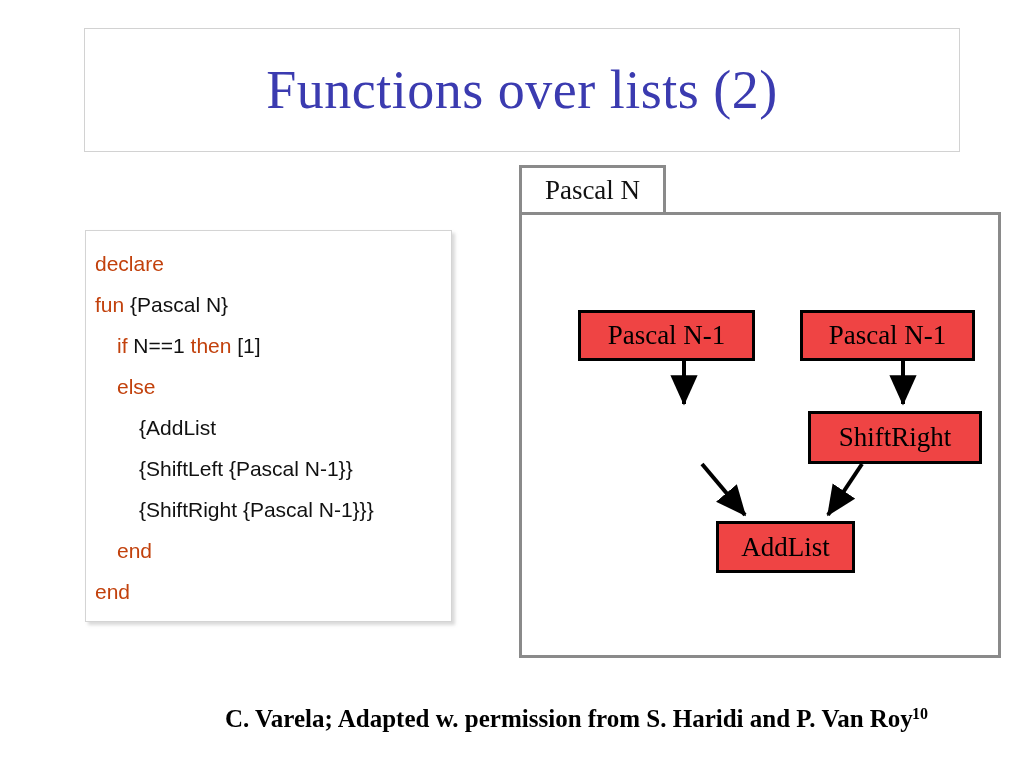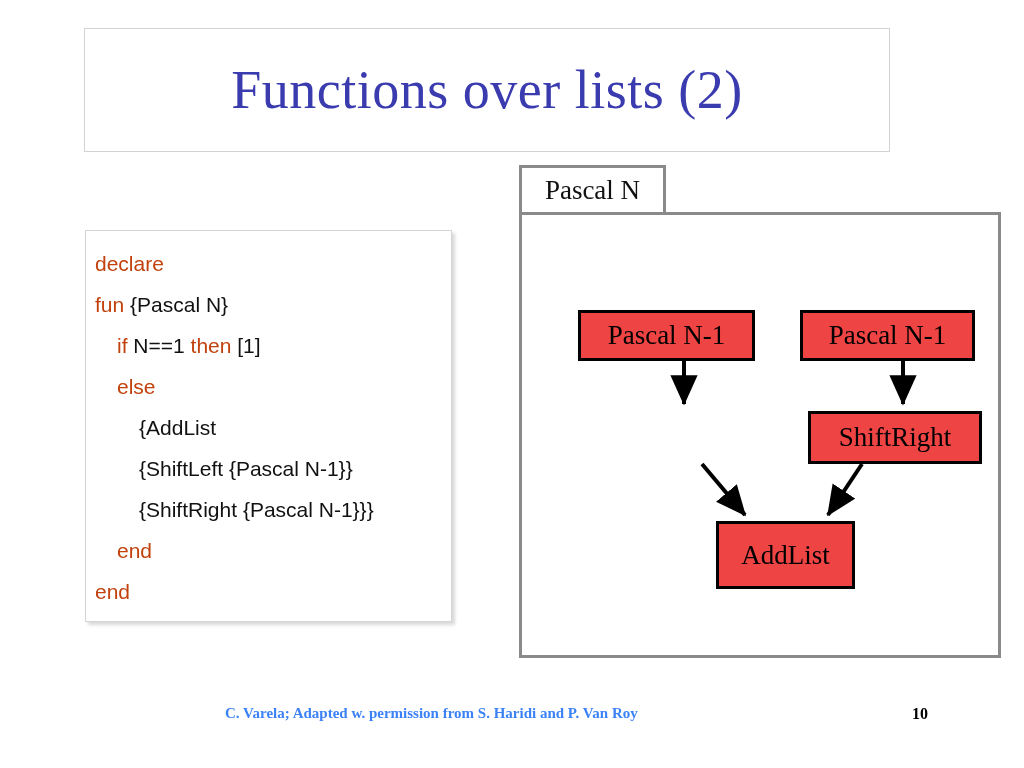--- a/index.html
+++ b/index.html
@@ -14,21 +14,21 @@
     background: #ffffff;
     overflow: hidden;
     font-family: "Liberation Serif", serif;
   }
 
   
   #title-frame {
     position: absolute;
     left: 84px;
     top: 28px;
-    width: 806px;
+    width: 876px;
     height: 124px;
     border: 1px solid #d2d2d2;
     box-sizing: border-box;
   }
   #title-text {
     position: absolute;
     left: 0;
     top: 0;
     width: 100%;
     height: 100%;
@@ -116,42 +116,42 @@
     font-family: "Liberation Serif", serif;
     font-size: 27px;
     color: #000000;
     white-space: nowrap;
   }
 
   #node-pascal-left  { left: 578px; top: 310px; width: 177px; height: 51px; }
   #node-pascal-right { left: 800px; top: 310px; width: 175px; height: 51px; }
   #node-shiftleft    { left: 610px; top: 411px; width: 152px; height: 53px; }
   #node-shiftright   { left: 808px; top: 411px; width: 174px; height: 53px; }
-  #node-addlist      { left: 716px; top: 521px; width: 139px; height: 68px; }
+  #node-addlist      { left: 716px; top: 521px; width: 139px; height: 52px; }
 
   
   #arrow-layer {
     position: absolute;
     left: 0;
     top: 0;
     width: 1024px;
     height: 768px;
     z-index: 1;
     pointer-events: none;
   }
 
   
   #footer-credit {
     position: absolute;
     left: 225px;
     top: 705px;
     font-family: "Liberation Serif", serif;
-    font-size: 15px;
+    font-size: 25px;
     font-weight: bold;
-    color: #3b82f6;
+    color: #000000;
     white-space: nowrap;
   }
   #footer-pagenum {
     position: absolute;
     left: 912px;
     top: 705px;
     font-family: "Liberation Serif", serif;
     font-size: 16px;
     font-weight: bold;
     color: #000000;

